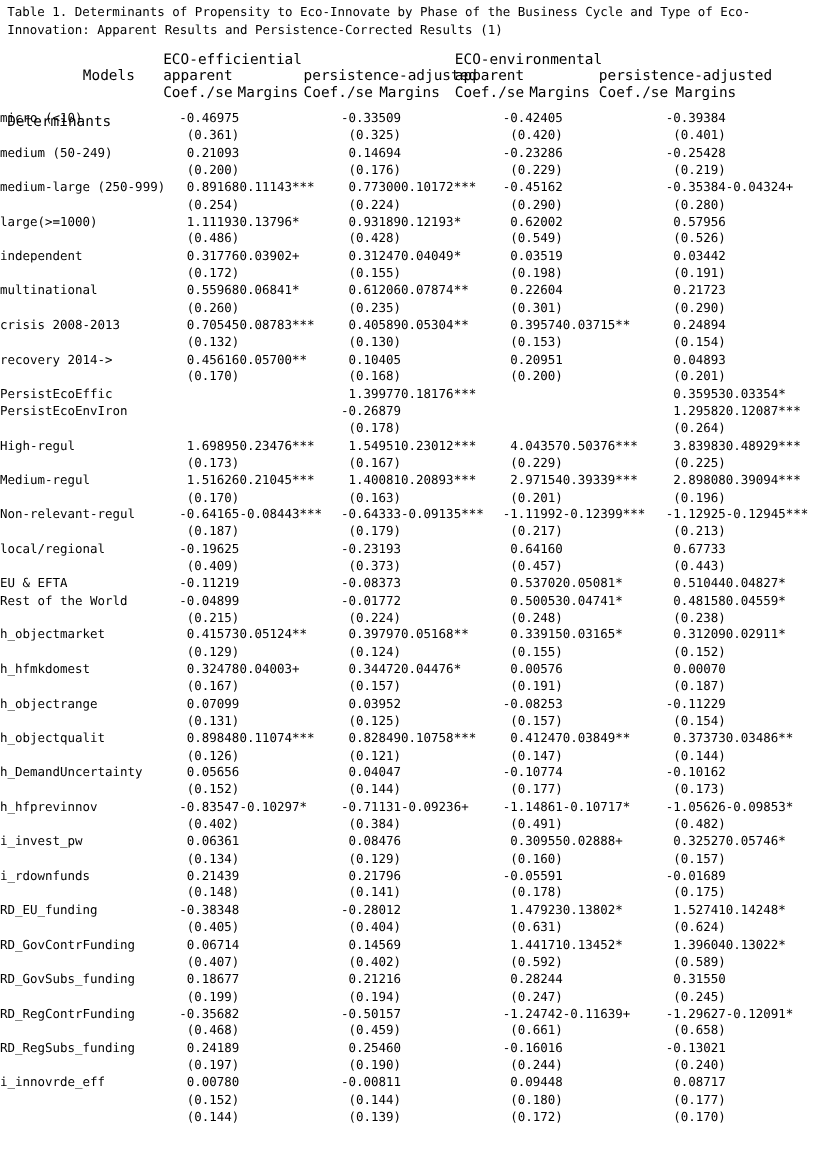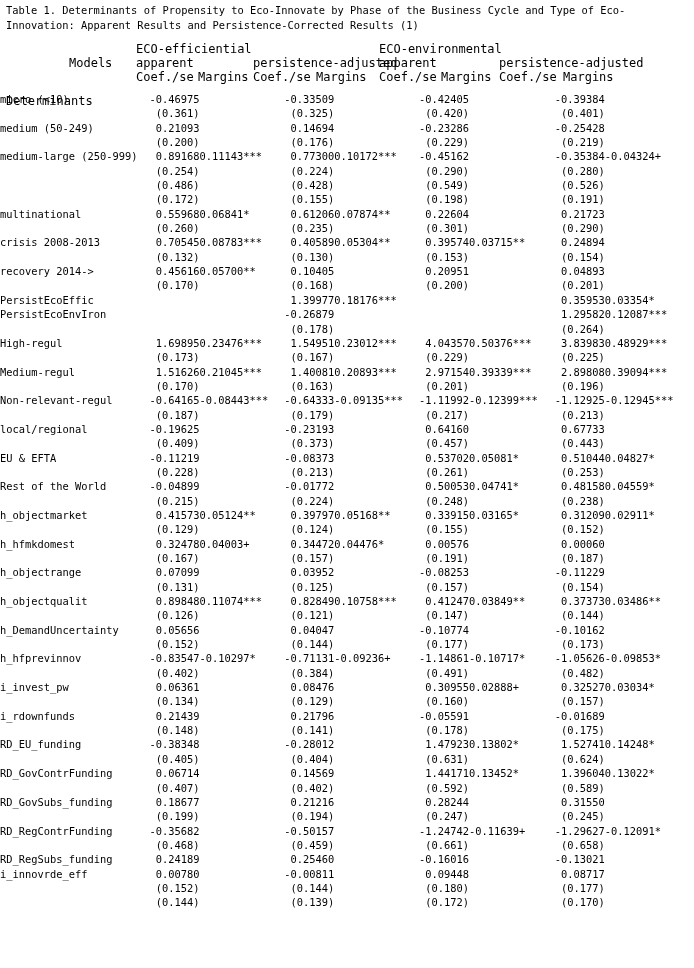--- a/index.html
+++ b/index.html
@@ -182,30 +182,52 @@
           <td class="det"></td>
           <td class="coef">(0.254)</td>
           <td></td>
           <td class="coef">(0.224)</td>
           <td></td>
           <td class="coef">(0.290)</td>
           <td></td>
           <td class="coef">(0.280)</td>
           <td></td>
         </tr>
+        <tr class="coef-row">
+          <td class="det">large(&gt;=1000)</td>
+          <td class="coef">1.11193</td>
+          <td class="marg">0.13796*</td>
+          <td class="coef">0.93189</td>
+          <td class="marg">0.12193*</td>
+          <td class="coef">0.62002</td>
+          <td class="marg"></td>
+          <td class="coef">0.57956</td>
+          <td class="marg"></td>
+        </tr>
         <tr class="se-row">
           <td class="det"></td>
           <td class="coef">(0.486)</td>
           <td></td>
           <td class="coef">(0.428)</td>
           <td></td>
           <td class="coef">(0.549)</td>
           <td></td>
           <td class="coef">(0.526)</td>
           <td></td>
+        </tr>
+        <tr class="coef-row">
+          <td class="det">independent</td>
+          <td class="coef">0.31776</td>
+          <td class="marg">0.03902+</td>
+          <td class="coef">0.31247</td>
+          <td class="marg">0.04049*</td>
+          <td class="coef">0.03519</td>
+          <td class="marg"></td>
+          <td class="coef">0.03442</td>
+          <td class="marg"></td>
         </tr>
         <tr class="se-row">
           <td class="det"></td>
           <td class="coef">(0.172)</td>
           <td></td>
           <td class="coef">(0.155)</td>
           <td></td>
           <td class="coef">(0.198)</td>
           <td></td>
           <td class="coef">(0.191)</td>
@@ -402,31 +424,20 @@
           <td class="det">EU &amp; EFTA</td>
           <td class="coef">-0.11219</td>
           <td class="marg"></td>
           <td class="coef">-0.08373</td>
           <td class="marg"></td>
           <td class="coef">0.53702</td>
           <td class="marg">0.05081*</td>
           <td class="coef">0.51044</td>
           <td class="marg">0.04827*</td>
         </tr>
-        <tr class="se-row">
-          <td class="det"></td>
-          <td class="coef">(0.228)</td>
-          <td></td>
-          <td class="coef">(0.213)</td>
-          <td></td>
-          <td class="coef">(0.261)</td>
-          <td></td>
-          <td class="coef">(0.253)</td>
-          <td></td>
-        </tr>
         <tr class="coef-row">
           <td class="det">Rest of the World</td>
           <td class="coef">-0.04899</td>
           <td class="marg"></td>
           <td class="coef">-0.01772</td>
           <td class="marg"></td>
           <td class="coef">0.50053</td>
           <td class="marg">0.04741*</td>
           <td class="coef">0.48158</td>
           <td class="marg">0.04559*</td>
@@ -465,21 +476,21 @@
           <td></td>
         </tr>
         <tr class="coef-row">
           <td class="det">h_hfmkdomest</td>
           <td class="coef">0.32478</td>
           <td class="marg">0.04003+</td>
           <td class="coef">0.34472</td>
           <td class="marg">0.04476*</td>
           <td class="coef">0.00576</td>
           <td class="marg"></td>
-          <td class="coef">0.00060</td>
+          <td class="coef">0.00070</td>
           <td class="marg"></td>
         </tr>
         <tr class="se-row">
           <td class="det"></td>
           <td class="coef">(0.167)</td>
           <td></td>
           <td class="coef">(0.157)</td>
           <td></td>
           <td class="coef">(0.191)</td>
           <td></td>
@@ -576,21 +587,21 @@
         </tr>
         <tr class="coef-row">
           <td class="det">i_invest_pw</td>
           <td class="coef">0.06361</td>
           <td class="marg"></td>
           <td class="coef">0.08476</td>
           <td class="marg"></td>
           <td class="coef">0.30955</td>
           <td class="marg">0.02888+</td>
           <td class="coef">0.32527</td>
-          <td class="marg">0.03034*</td>
+          <td class="marg">0.05746*</td>
         </tr>
         <tr class="se-row">
           <td class="det"></td>
           <td class="coef">(0.134)</td>
           <td></td>
           <td class="coef">(0.129)</td>
           <td></td>
           <td class="coef">(0.160)</td>
           <td></td>
           <td class="coef">(0.157)</td>
@@ -710,20 +721,31 @@
           <td class="det">RD_RegSubs_funding</td>
           <td class="coef">0.24189</td>
           <td class="marg"></td>
           <td class="coef">0.25460</td>
           <td class="marg"></td>
           <td class="coef">-0.16016</td>
           <td class="marg"></td>
           <td class="coef">-0.13021</td>
           <td class="marg"></td>
         </tr>
+        <tr class="se-row">
+          <td class="det"></td>
+          <td class="coef">(0.197)</td>
+          <td></td>
+          <td class="coef">(0.190)</td>
+          <td></td>
+          <td class="coef">(0.244)</td>
+          <td></td>
+          <td class="coef">(0.240)</td>
+          <td></td>
+        </tr>
         <tr class="coef-row">
           <td class="det">i_innovrde_eff</td>
           <td class="coef">0.00780</td>
           <td class="marg"></td>
           <td class="coef">-0.00811</td>
           <td class="marg"></td>
           <td class="coef">0.09448</td>
           <td class="marg"></td>
           <td class="coef">0.08717</td>
           <td class="marg"></td>

